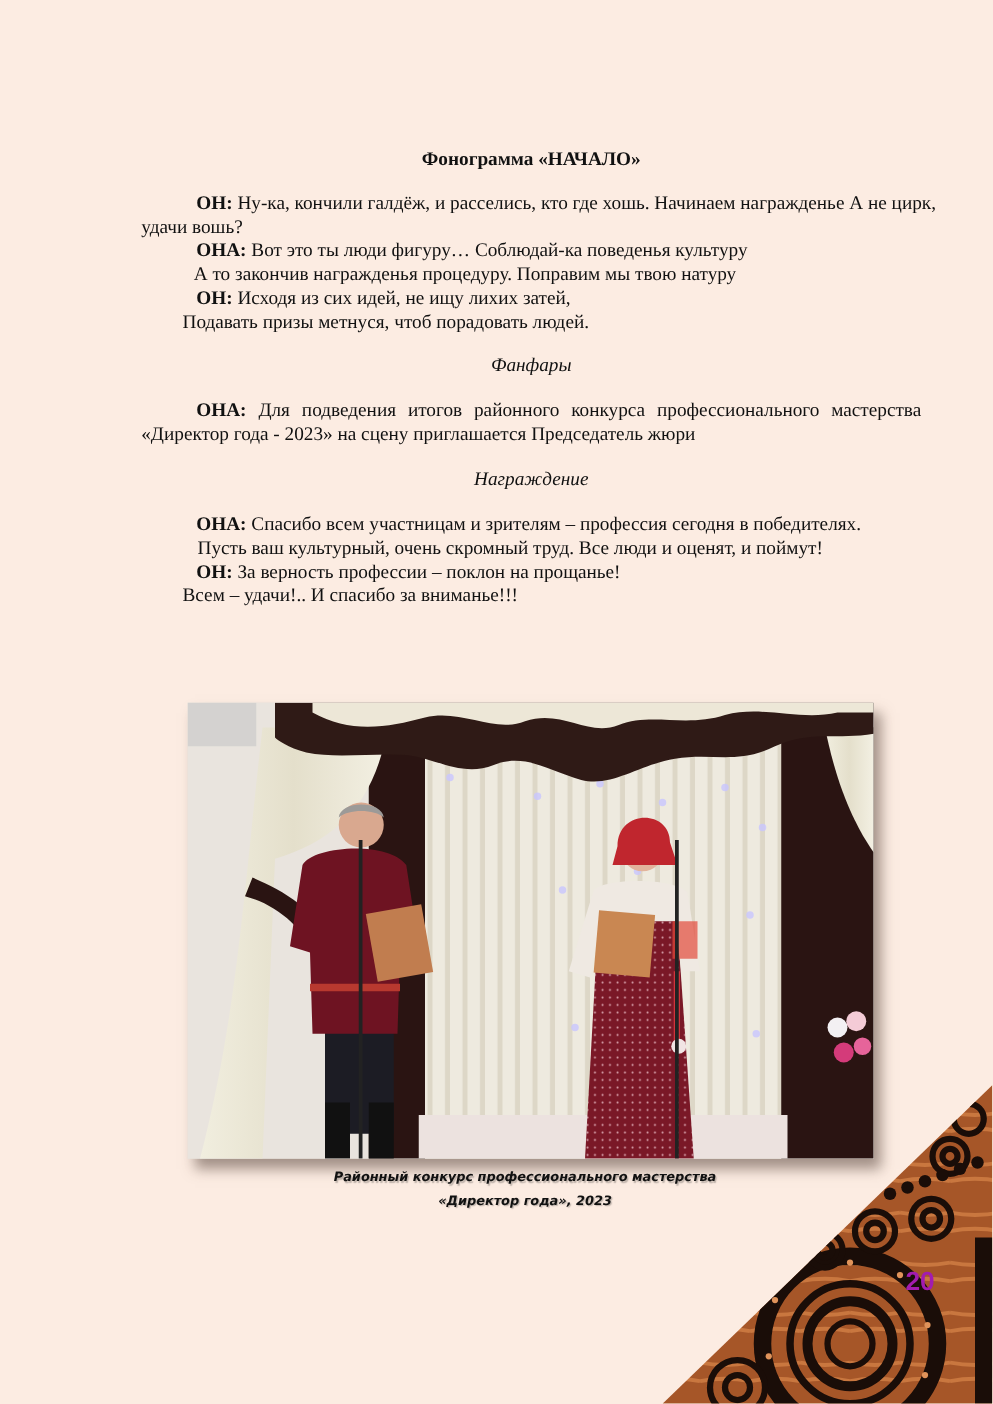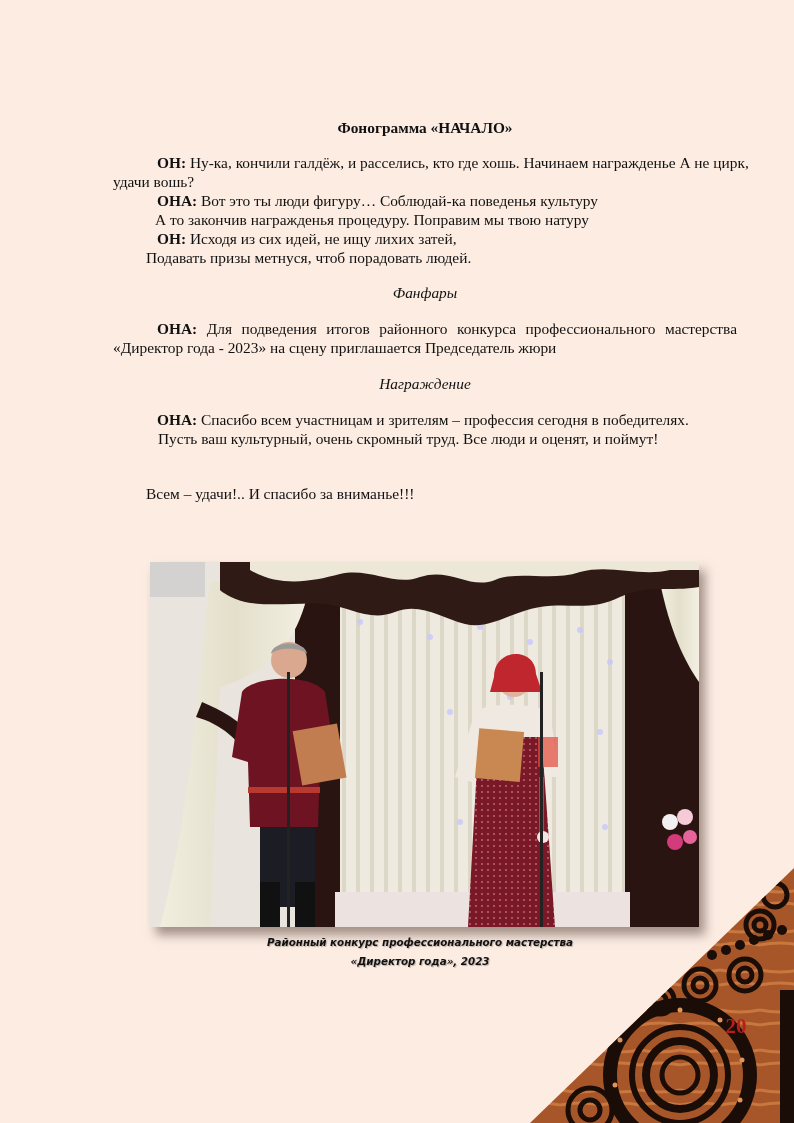--- a/index.html
+++ b/index.html
@@ -30,22 +30,22 @@
     position: absolute; left: 230px; width: 380px; text-align: center;
     font-family: "DejaVu Sans", "Liberation Sans", sans-serif;
     font-weight: bold; font-style: italic; font-size: 10.3px; line-height: 20px;
     color: #111; text-shadow: 1px 1px 1px rgba(0,0,0,0.25);
   }
 
   
   .corner { position: absolute; left: 0; top: 0; width: 794px; height: 1123px; pointer-events: none; }
   .page-num {
     position: absolute; left: 716px; top: 1014px; width: 40px; text-align: center;
-    font-family: Liberation Serif, serif; font-weight: bold;
-    font-size: 21px; color: #b91c1c;
+    font-family: Liberation Sans, sans-serif; font-weight: bold;
+    font-size: 21px; color: #a21caf;
   }
 </style>
 </head>
 <body>
 
 <div class="page">
 
   <div class="heading-center bold" style="top:118px;">Фонограмма «НАЧАЛО»</div>
 
   <div class="col" style="top:153px;">
@@ -59,21 +59,22 @@
 
   <div class="heading-center ital" style="top:283px;">Фанфары</div>
 
   <div class="col just" style="top:319px;"><span class="speaker">ОНА:</span><span> Для подведения итогов районного конкурса профессионального мастерства «Директор года - 2023» на сцену приглашается Председатель жюри</span></div>
 
   <div class="heading-center ital" style="top:374px;">Награждение</div>
 
   <div class="col" style="top:410px;">
     <div class="line"><span class="speaker">ОНА:</span><span> Спасибо всем участницам и зрителям – профессия сегодня в победителях.</span></div>
     <div class="line" style="padding-left:45px;"><span>Пусть ваш культурный, очень скромный труд. Все люди и оценят, и поймут!</span></div>
-    <div class="line" style="padding-left:33px;margin-top:36px;"><span>Всем – удачи!.. И спасибо за вниманье!!!</span></div>
+    <div class="line"><span class="speaker">ОН:</span><span> За верность профессии – поклон на прощанье!</span></div>
+    <div class="line" style="padding-left:33px;"><span>Всем – удачи!.. И спасибо за вниманье!!!</span></div>
   </div>
 
 
   <div class="photo-wrap">
     <svg width="549" height="365" viewBox="0 0 549 365">
       <defs>
         <linearGradient id="curtainW" x1="0" x2="1">
           <stop offset="0" stop-color="#f1eedf"></stop>
             <stop offset="0.5" stop-color="#e4dfcb"></stop>
             <stop offset="1" stop-color="#f3f0e3"></stop>

